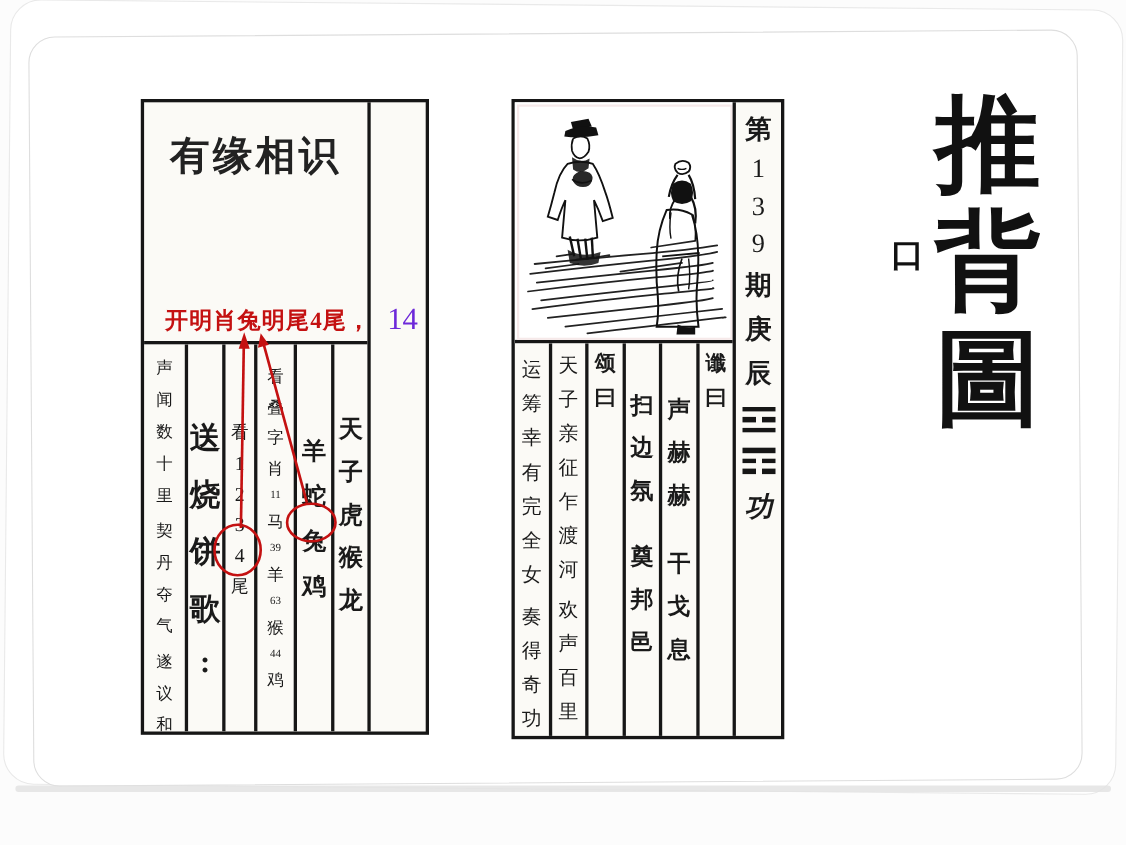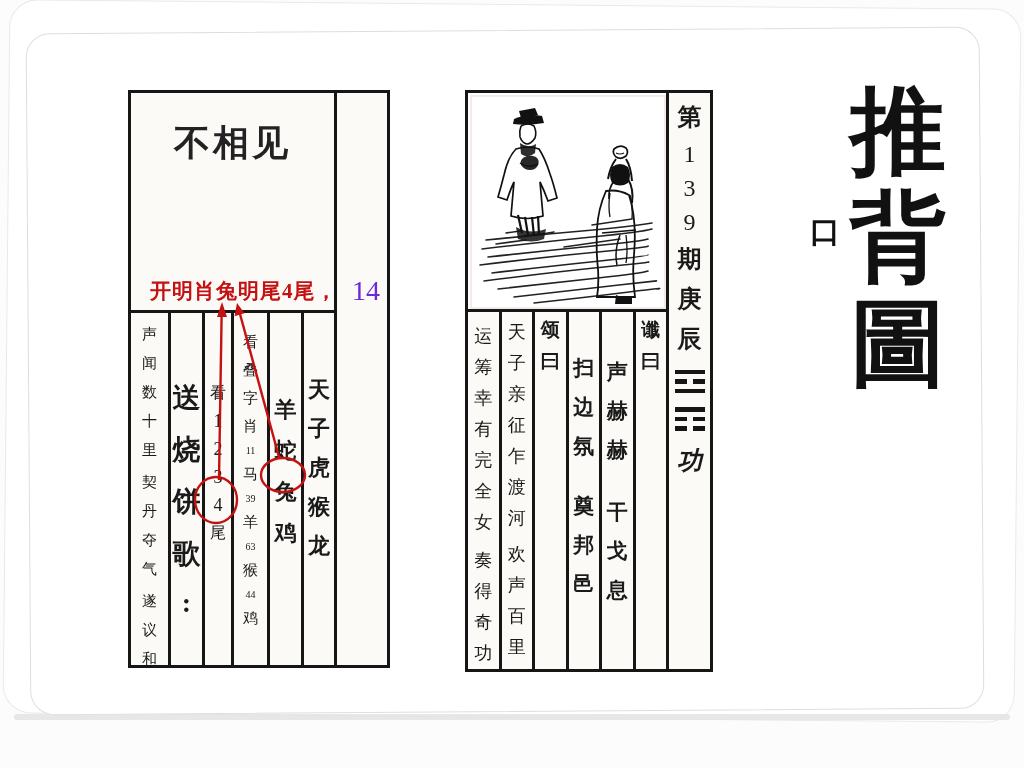--- a/index.html
+++ b/index.html
@@ -86,21 +86,21 @@
 </head>
 <body>
 
 <div class="page-back"></div>
 <div class="page-frame"></div>
 <div class="bottom-shade"></div>
 
 <div class="panel left-panel">
   <div class="lp-main">
     <div class="lp-head">
-        <div class="hl-line">不相见</div>
+        <div class="hl-line">有缘相识</div>
       </div>
     <div class="lp-cols">
       <div class="vcol c1">
           <div class="vgroup">
             <span class="ch">声</span>
             <span class="ch">闻</span>
             <span class="ch">数</span>
             <span class="ch">十</span>
             <span class="ch">里</span>
           </div>

